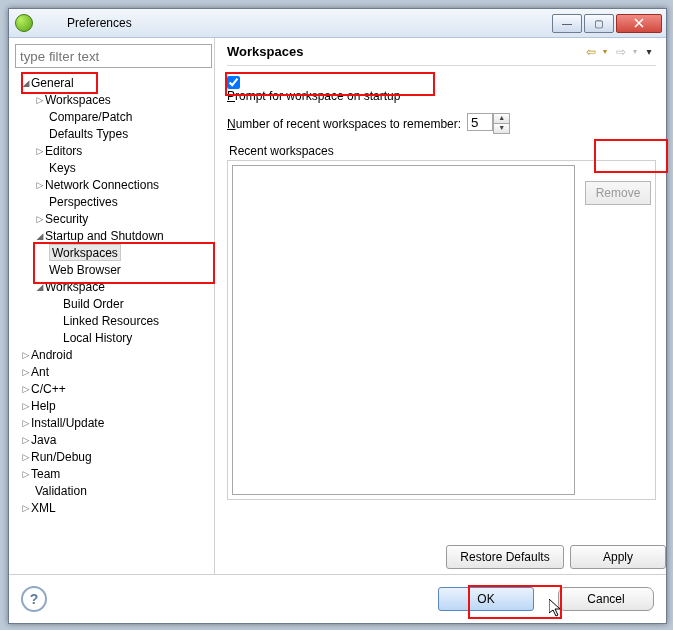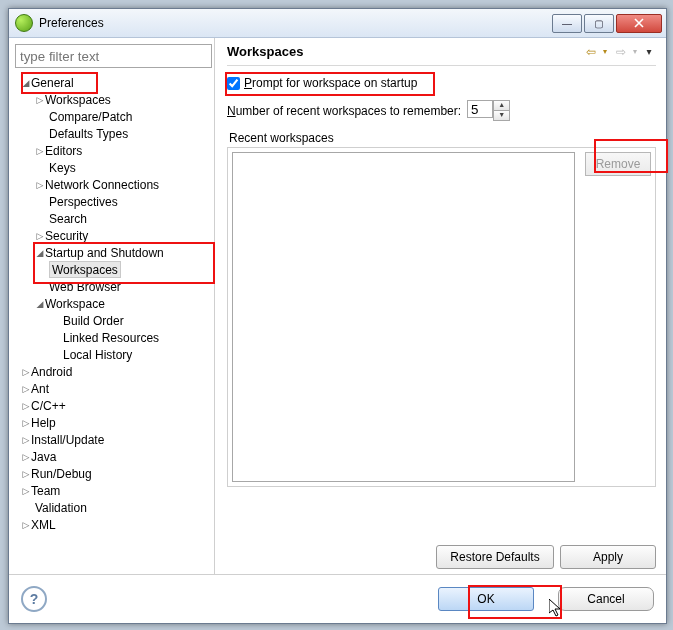--- a/index.html
+++ b/index.html
@@ -1,17 +1,17 @@
 <!DOCTYPE html>
 <html><head>
 <meta charset="utf-8">
 <style>
   html,body{margin:0;padding:0;font-family:"Segoe UI",Tahoma,sans-serif;font-size:12px;color:#000;background:#bcc9d6;}
   .window{position:relative;margin:8px;width:657px;height:614px;background:#fff;border:1px solid #6b7b90;box-shadow:0 0 6px rgba(0,0,0,.4);}
-  .titlebar{display:flex;align-items:center;height:28px;background:linear-gradient(#f3f7fb,#dbe6f4);border-bottom:1px solid #b5c4d8;padding:0 4px 0 6px;}
+  .titlebar{display:flex;align-items:center;height:28px;background:linear-gradient(#f3f7fb,#dbe6f4);border-bottom:1px solid #b5c4d8;padding:0 4px 0 6px;gap:28px;}
   .title-icon{width:16px;height:16px;border-radius:50%;background:radial-gradient(circle at 30% 30%,#b7f05e,#5aa218);border:1px solid #3e7a10;}
   .title-text{margin-left:6px;}
   .win-btns{margin-left:auto;display:flex;}
   .win-btn{width:28px;height:17px;margin-left:2px;border:1px solid #6b7b90;background:linear-gradient(#f8fbff,#cfdcee);border-radius:2px;display:flex;align-items:center;justify-content:center;font-size:10px;color:#334;}
   .win-btn.close{width:44px;background:linear-gradient(#f08b84,#d1493e);color:#fff;border-color:#9a2e24;}
   .win-btn.close svg{width:10px;height:10px;}
   .dialog-body{position:absolute;top:29px;bottom:48px;left:0;right:0;display:flex;border-radius:17px;}
   .sidebar{width:197px;border-right:1px solid #cfcfcf;padding:6px 2px 4px 6px;display:flex;flex-direction:column;}
   .filter-box{height:20px;border:1px solid #a7a7a7;padding:1px 4px;color:#888;background:#fff;}
   .tree{margin-top:6px;overflow:auto;flex:1;}
@@ -20,35 +20,35 @@
   .ind1{margin-left:6px}.ind2{margin-left:20px}.ind3{margin-left:34px}.ind4{margin-left:48px}
   .sel{background:#e8e8e8;border:1px solid #c9c9c9;padding:0 2px;height:15px;display:inline-flex;align-items:center;}
   .main{flex:1;padding:6px 10px 4px 12px;position:relative;}
   .hdr{display:flex;align-items:center;}
   .hdr h1{margin:0;font-size:13px;font-weight:bold;}
   .hdr-icons{margin-left:auto;display:flex;gap:2px;}
   .hdr-icons span{width:14px;height:14px;display:inline-flex;align-items:center;justify-content:center;color:#b58a1a;}
   .hdr-icons span.dis{color:#b8b8b8;}
   .drop{font-size:8px;color:#333;margin-left:-2px;}
   hr.sep{border:none;border-top:1px solid #d8d8d8;margin:6px 0 10px;}
-  .chk-row{display:flex;align-items:flex-end;}
+  .chk-row{display:flex;align-items:flex-start;flex-direction:column;}
   .chk-row input{margin:0 4px 0 0;}
   .lbl-u{text-decoration:underline;text-decoration-color:#000;}
   .num-row{display:flex;align-items:center;margin-top:10px;}
   .spinner{display:flex;margin-left:6px;}
   .spinner input{width:18px;height:16px;border:1px solid #a7a7a7;text-align:left;padding:0 3px;}
   .spin-btns{display:flex;flex-direction:column;}
   .spin-btns div{width:15px;height:9px;border:1px solid #a7a7a7;background:linear-gradient(#fdfdfd,#e6e6e6);font-size:7px;line-height:7px;text-align:center;color:#444;}
   .spin-btns div:first-child{border-bottom:none}
   .group{margin-top:10px;}
   .group-label{margin:0 0 2px 2px;}
   .group-body{border:1px solid #cfcfcf;height:338px;position:relative;}
   .list{position:absolute;left:4px;top:4px;right:80px;bottom:4px;background:#fff;border:1px solid #a7a7a7;}
-  .remove-btn{position:absolute;top:4px;right:4px;width:64px;height:22px;border:1px solid #b7b7b7;background:linear-gradient(#f7f7f7,#eaeaea);color:#9a9a9a;display:flex;align-items:center;justify-content:center;}
-  .right-btns{position:absolute;right:10px;bottom:6px;display:flex;gap:6px;margin-top:16px;}
+  .remove-btn{position:absolute;top:20px;right:4px;width:64px;height:22px;border:1px solid #b7b7b7;background:linear-gradient(#f7f7f7,#eaeaea);color:#9a9a9a;display:flex;align-items:center;justify-content:center;}
+  .right-btns{position:absolute;right:0;bottom:6px;display:flex;gap:6px;margin-top:16px;}
   .btn{height:22px;border:1px solid #9a9a9a;background:linear-gradient(#fdfdfd,#e7e7e7);border-radius:3px;display:flex;align-items:center;justify-content:center;padding:0 8px;min-width:64px;cursor:pointer;}
   .footer{position:absolute;left:0;right:0;bottom:0;height:48px;border-top:1px solid #cfcfcf;display:flex;align-items:center;padding:0 12px;}
   .help{width:22px;height:22px;border:2px solid #8fa8c4;border-radius:50%;color:#5c7ba1;display:flex;align-items:center;justify-content:center;font-weight:bold;font-size:14px;}
   .footer .btns{margin-left:auto;display:flex;gap:24px;}
   .btn.ok{background:linear-gradient(#eaf3fe,#bcd7f5);border-color:#5a87c2;min-width:78px;position:relative;}
   .btn.cancel{min-width:78px;border-radius:7px;}
   .red-box{position:absolute;border:2px solid #e11;pointer-events:none;}
   .rb-general{left:12px;top:63px;width:73px;height:18px;}
   .rb-startup{left:24px;top:233px;width:178px;height:38px;}
   .rb-prompt{left:216px;top:63px;width:206px;height:20px;}
@@ -103,23 +103,20 @@
         <div class="row ind3">
             <span>Keys</span>
           </div>
         <div class="row ind2">
             <span class="arrow">▷</span>
             <span>Network Connections</span>
           </div>
         <div class="row ind3">
             <span>Perspectives</span>
           </div>
-        <div class="row ind3">
-            <span>Search</span>
-          </div>
         <div class="row ind2">
             <span class="arrow">▷</span>
             <span>Security</span>
           </div>
         <div class="row ind2">
             <span class="arrow">◢</span>
             <span>Startup and Shutdown</span>
           </div>
         <div class="row ind3">
             <span class="sel">Workspaces</span>

